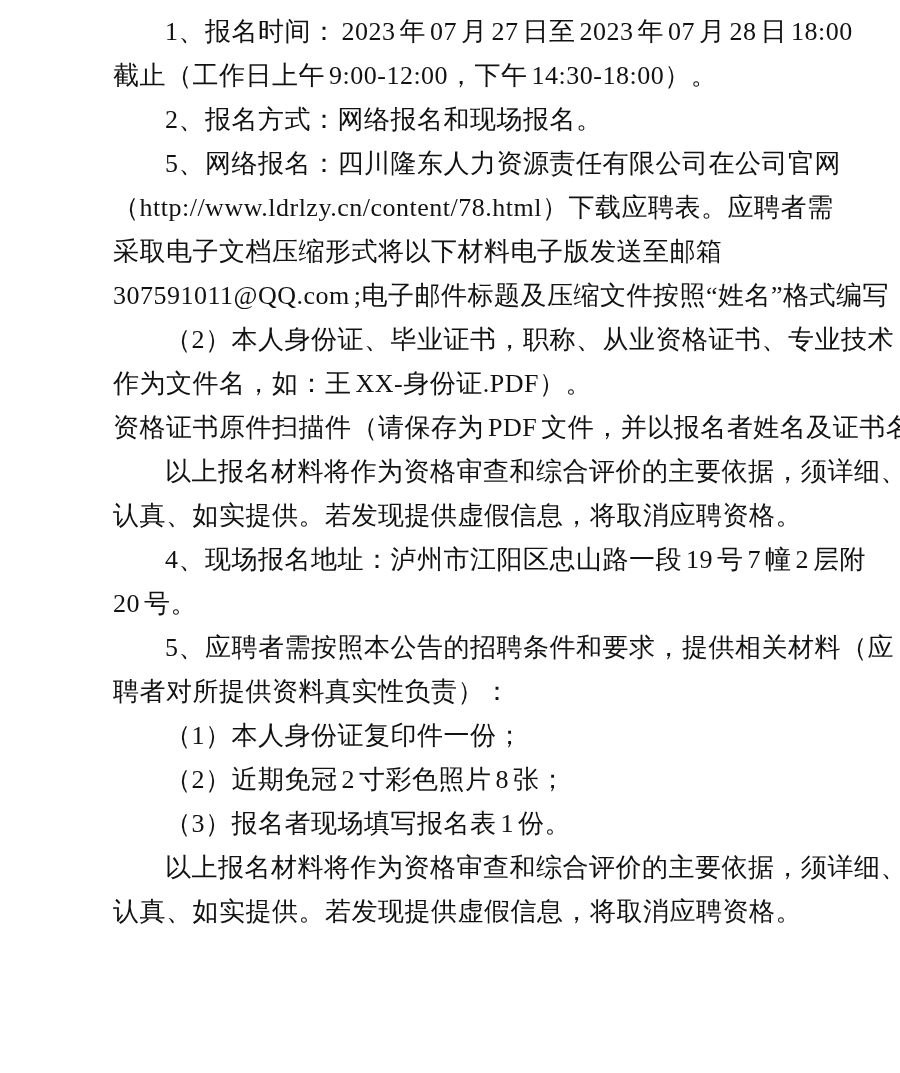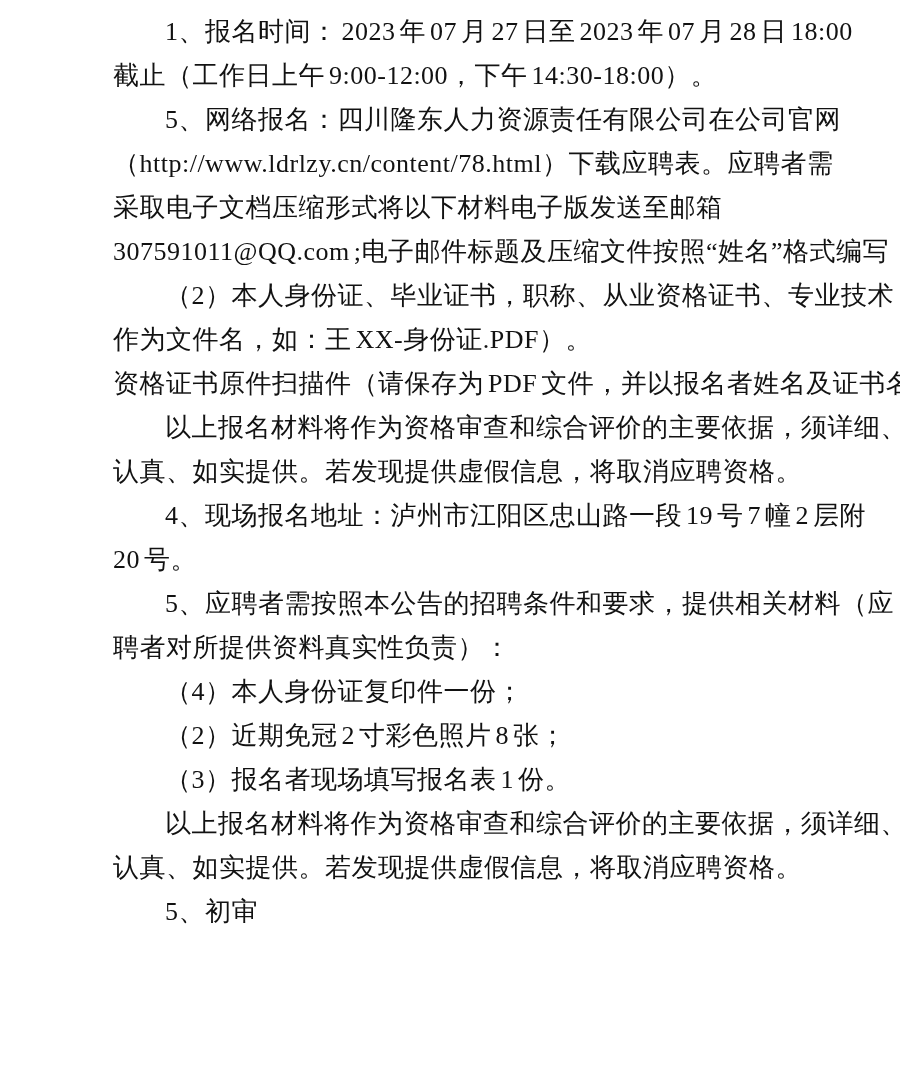--- a/index.html
+++ b/index.html
@@ -41,20 +41,23 @@
 </head>
 <body style="background: rgb(255, 255, 255); color: rgb(18, 18, 18);">
 
 <div class="page">
   <div class="doc">
       <div class="paragraph">
         <div class="line first">1、报名时间： 2023 年 07 月 27 日至 2023 年 07 月 28 日 18:00</div>
         <div class="line">截止（工作日上午 9:00-12:00，下午 14:30-18:00）。</div>
       </div>
       <div class="paragraph">
+        <div class="line first">2、报名方式：网络报名和现场报名。</div>
+      </div>
+      <div class="paragraph">
         <div class="line first">5、网络报名：四川隆东人力资源责任有限公司在公司官网</div>
         <div class="line">（http://www.ldrlzy.cn/content/78.html）下载应聘表。应聘者需</div>
         <div class="line">采取电子文档压缩形式将以下材料电子版发送至邮箱</div>
         <div class="line">307591011@QQ.com ;电子邮件标题及压缩文件按照“姓名”格式编写：</div>
       </div>
       <div class="paragraph">
         <div class="line first">（2）本人身份证、毕业证书，职称、从业资格证书、专业技术</div>
         <div class="line">作为文件名，如：王 XX-身份证.PDF）。</div>
         <div class="line">资格证书原件扫描件（请保存为 PDF 文件，并以报名者姓名及证书名</div>
       </div>
@@ -64,29 +67,26 @@
       </div>
       <div class="paragraph">
         <div class="line first">4、现场报名地址：泸州市江阳区忠山路一段 19 号 7 幢 2 层附</div>
         <div class="line">20 号。</div>
       </div>
       <div class="paragraph">
         <div class="line first">5、应聘者需按照本公告的招聘条件和要求，提供相关材料（应</div>
         <div class="line">聘者对所提供资料真实性负责）：</div>
       </div>
       <div class="paragraph">
-        <div class="line first">（4）本人身份证复印件一份；</div>
+        <div class="line first">（1）本人身份证复印件一份；</div>
       </div>
       <div class="paragraph">
         <div class="line first">（2）近期免冠 2 寸彩色照片 8 张；</div>
       </div>
       <div class="paragraph">
         <div class="line first">（3）报名者现场填写报名表 1 份。</div>
       </div>
       <div class="paragraph">
         <div class="line first">以上报名材料将作为资格审查和综合评价的主要依据，须详细、</div>
         <div class="line">认真、如实提供。若发现提供虚假信息，将取消应聘资格。</div>
       </div>
-      <div class="paragraph">
-        <div class="line first">5、初审</div>
-      </div>
     </div>
 </div>
 
 </body></html>

